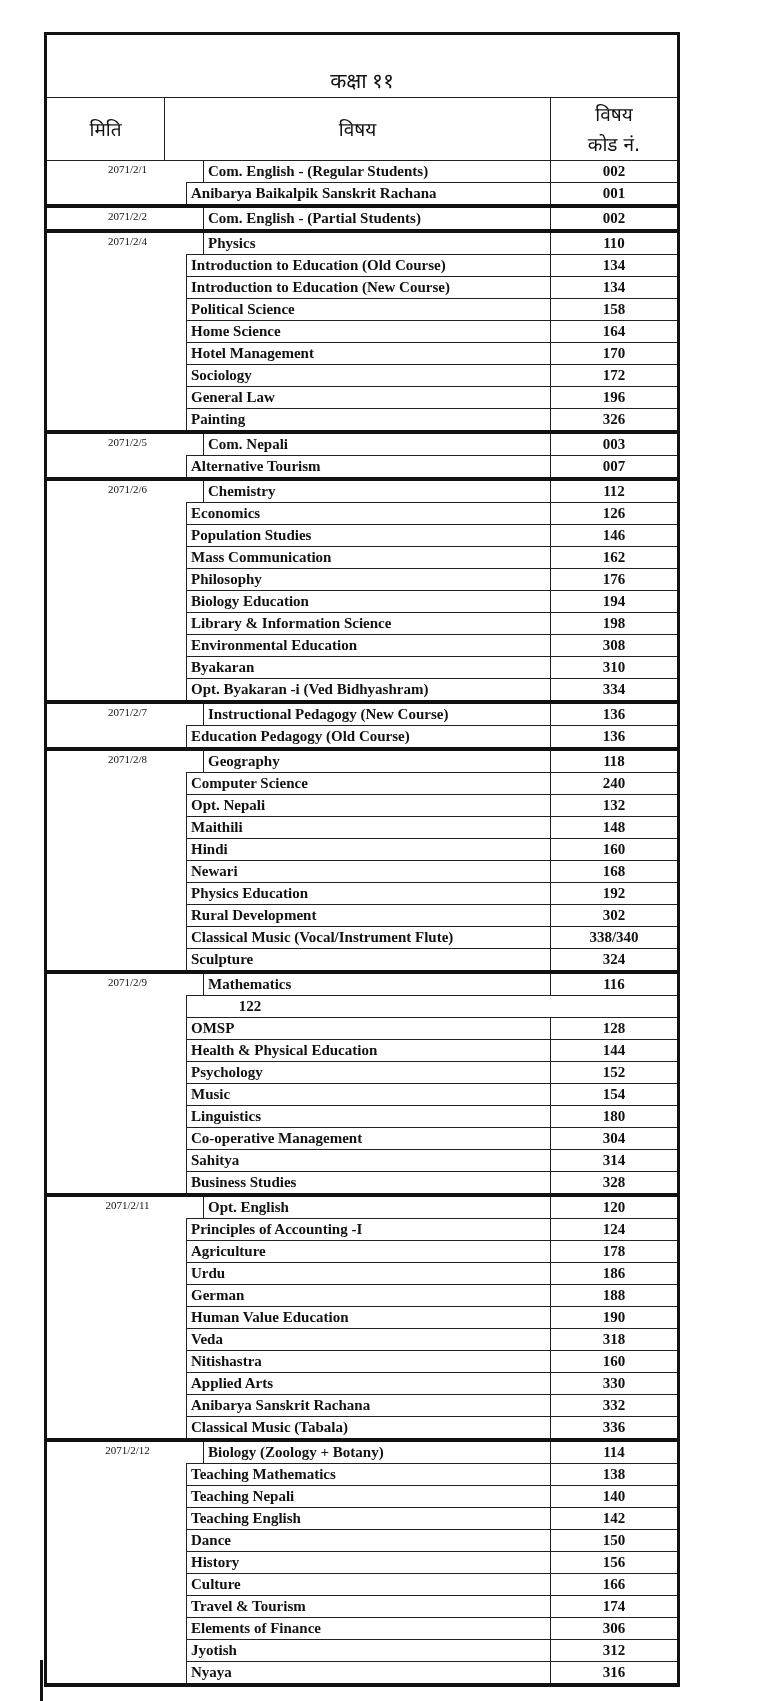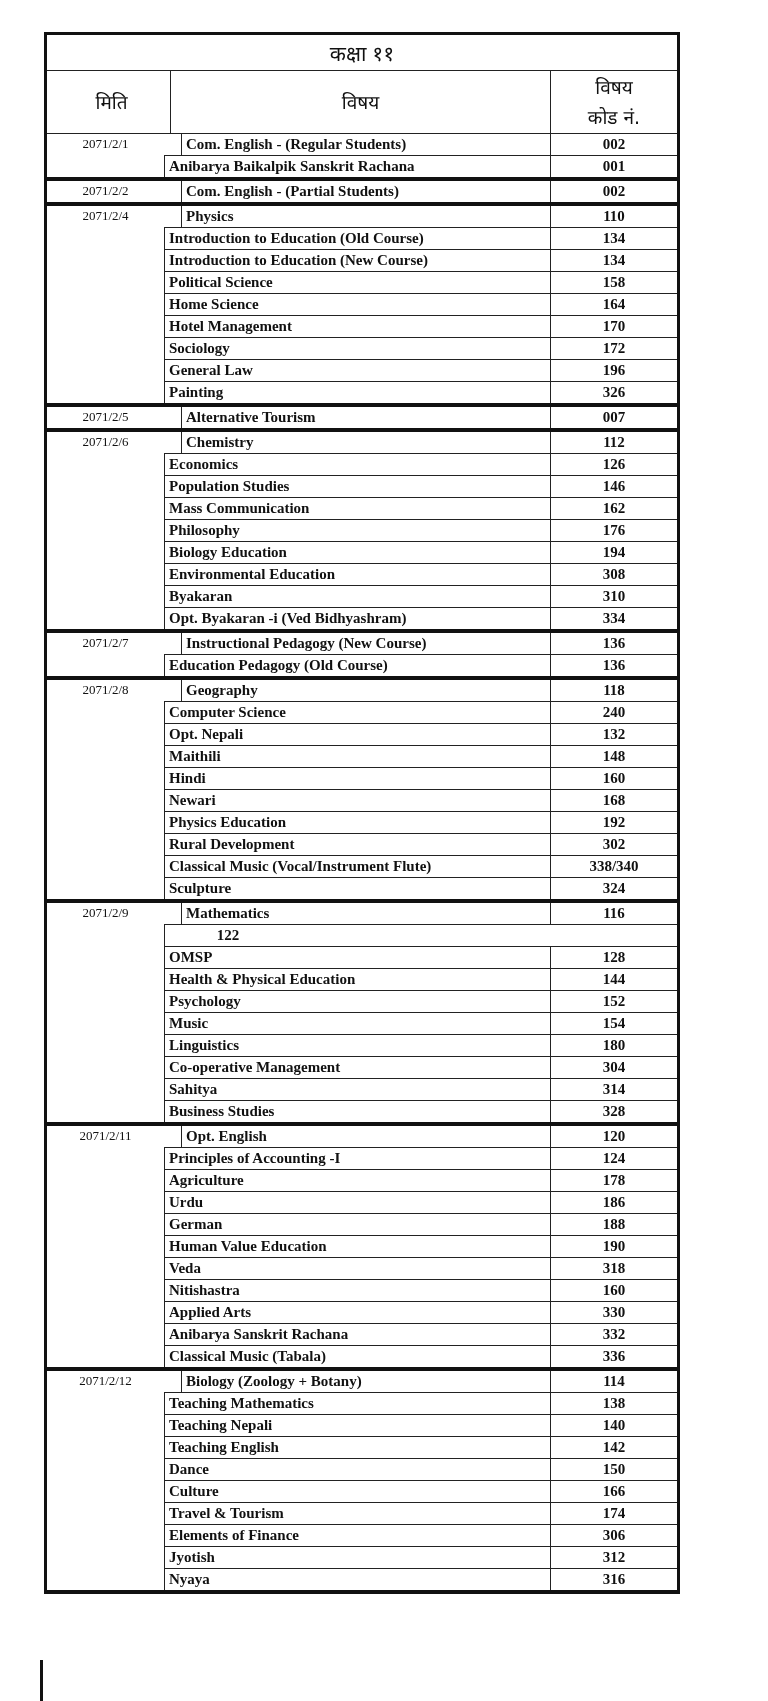--- a/index.html
+++ b/index.html
@@ -2,31 +2,31 @@
 <html><head>
 <meta charset="utf-8">
 <style>
   html, body { margin: 0; padding: 0; background: #ffffff; }
   body { width: 768px; height: 1701px; position: relative; overflow: hidden;
          font-family: "Liberation Serif", "DejaVu Serif", serif; color: #111; }
   #sheet { position: absolute; left: 44px; top: 32px; width: 630px;
            border: 3px solid #111; border-bottom-width: 4px; }
   .title-row { height: 35px; border-bottom: 1.5px solid #222; display: flex;
                align-items: center; justify-content: center;
-               font-family: Liberation Sans, sans-serif; font-size: 21px; }
-  .head-row { display: flex; height: 62px; border-bottom: 1.5px solid #222; padding-left: 6px; }
+               font-family: Liberation Serif, serif; font-size: 21px; margin-top: 27px; }
+  .head-row { display: flex; height: 62px; border-bottom: 1.5px solid #222; }
   .head-row > div { display: flex; align-items: center; justify-content: center;
                     font-family: "DejaVu Sans", sans-serif; font-size: 19px; text-align: center; }
   .c-date { width: 117px; flex: none; }
   .c-subj { flex: 1; border-left: 1.5px solid #222; }
   .c-code { width: 126px; flex: none; border-left: 1.5px solid #222; }
   .head-row .c-code { flex-direction: column; line-height: 30px; }
   .group { display: flex; border-top: 4px solid #111; }
   .group.first { border-top: none; }
-  .group .c-date { text-align: center; font-size: 13px; padding-top: 2px; box-sizing: border-box; }
+  .group .c-date { text-align: center; font-size: 11px; padding-top: 2px; box-sizing: border-box; margin-left: 22px; }
   .group .subjects { flex: 1; display: flex; flex-direction: column; }
   .row { display: flex; height: 21px; border-top: 1.5px solid #222; }
   .row:first-child { border-top: none; margin-left: 17px; }
   .row .s { flex: 1; border-left: 1.5px solid #222; padding-left: 4px;
             font-weight: bold; font-size: 15px; line-height: 21px; white-space: nowrap; overflow: hidden; }
   .row .k { width: 126px; flex: none; border-left: 1.5px solid #222; text-align: center;
             font-weight: bold; font-size: 15px; line-height: 21px; }
   .stub { position: absolute; background: #111; }
 </style>
 </head>
@@ -103,20 +103,24 @@
           <div class="row">
             <div class="s">Painting</div>
             <div class="k">326</div>
           </div>
         </div>
       </div>
       <div class="group">
         <div class="c-date">2071/2/5</div>
         <div class="subjects">
           <div class="row">
+            <div class="s">Com. Nepali</div>
+            <div class="k">003</div>
+          </div>
+          <div class="row">
             <div class="s">Alternative Tourism</div>
             <div class="k">007</div>
           </div>
         </div>
       </div>
       <div class="group">
         <div class="c-date">2071/2/6</div>
         <div class="subjects">
           <div class="row">
             <div class="s">Chemistry</div>
@@ -136,20 +140,24 @@
           </div>
           <div class="row">
             <div class="s">Philosophy</div>
             <div class="k">176</div>
           </div>
           <div class="row">
             <div class="s">Biology Education</div>
             <div class="k">194</div>
           </div>
           <div class="row">
+            <div class="s">Library &amp; Information Science</div>
+            <div class="k">198</div>
+          </div>
+          <div class="row">
             <div class="s">Environmental Education</div>
             <div class="k">308</div>
           </div>
           <div class="row">
             <div class="s">Byakaran</div>
             <div class="k">310</div>
           </div>
           <div class="row">
             <div class="s">Opt. Byakaran -i (Ved Bidhyashram)</div>
             <div class="k">334</div>
@@ -322,20 +330,24 @@
             <div class="s">Teaching Nepali</div>
             <div class="k">140</div>
           </div>
           <div class="row">
             <div class="s">Teaching English</div>
             <div class="k">142</div>
           </div>
           <div class="row">
             <div class="s">Dance</div>
             <div class="k">150</div>
+          </div>
+          <div class="row">
+            <div class="s">History</div>
+            <div class="k">156</div>
           </div>
           <div class="row">
             <div class="s">Culture</div>
             <div class="k">166</div>
           </div>
           <div class="row">
             <div class="s">Travel &amp; Tourism</div>
             <div class="k">174</div>
           </div>
           <div class="row">

